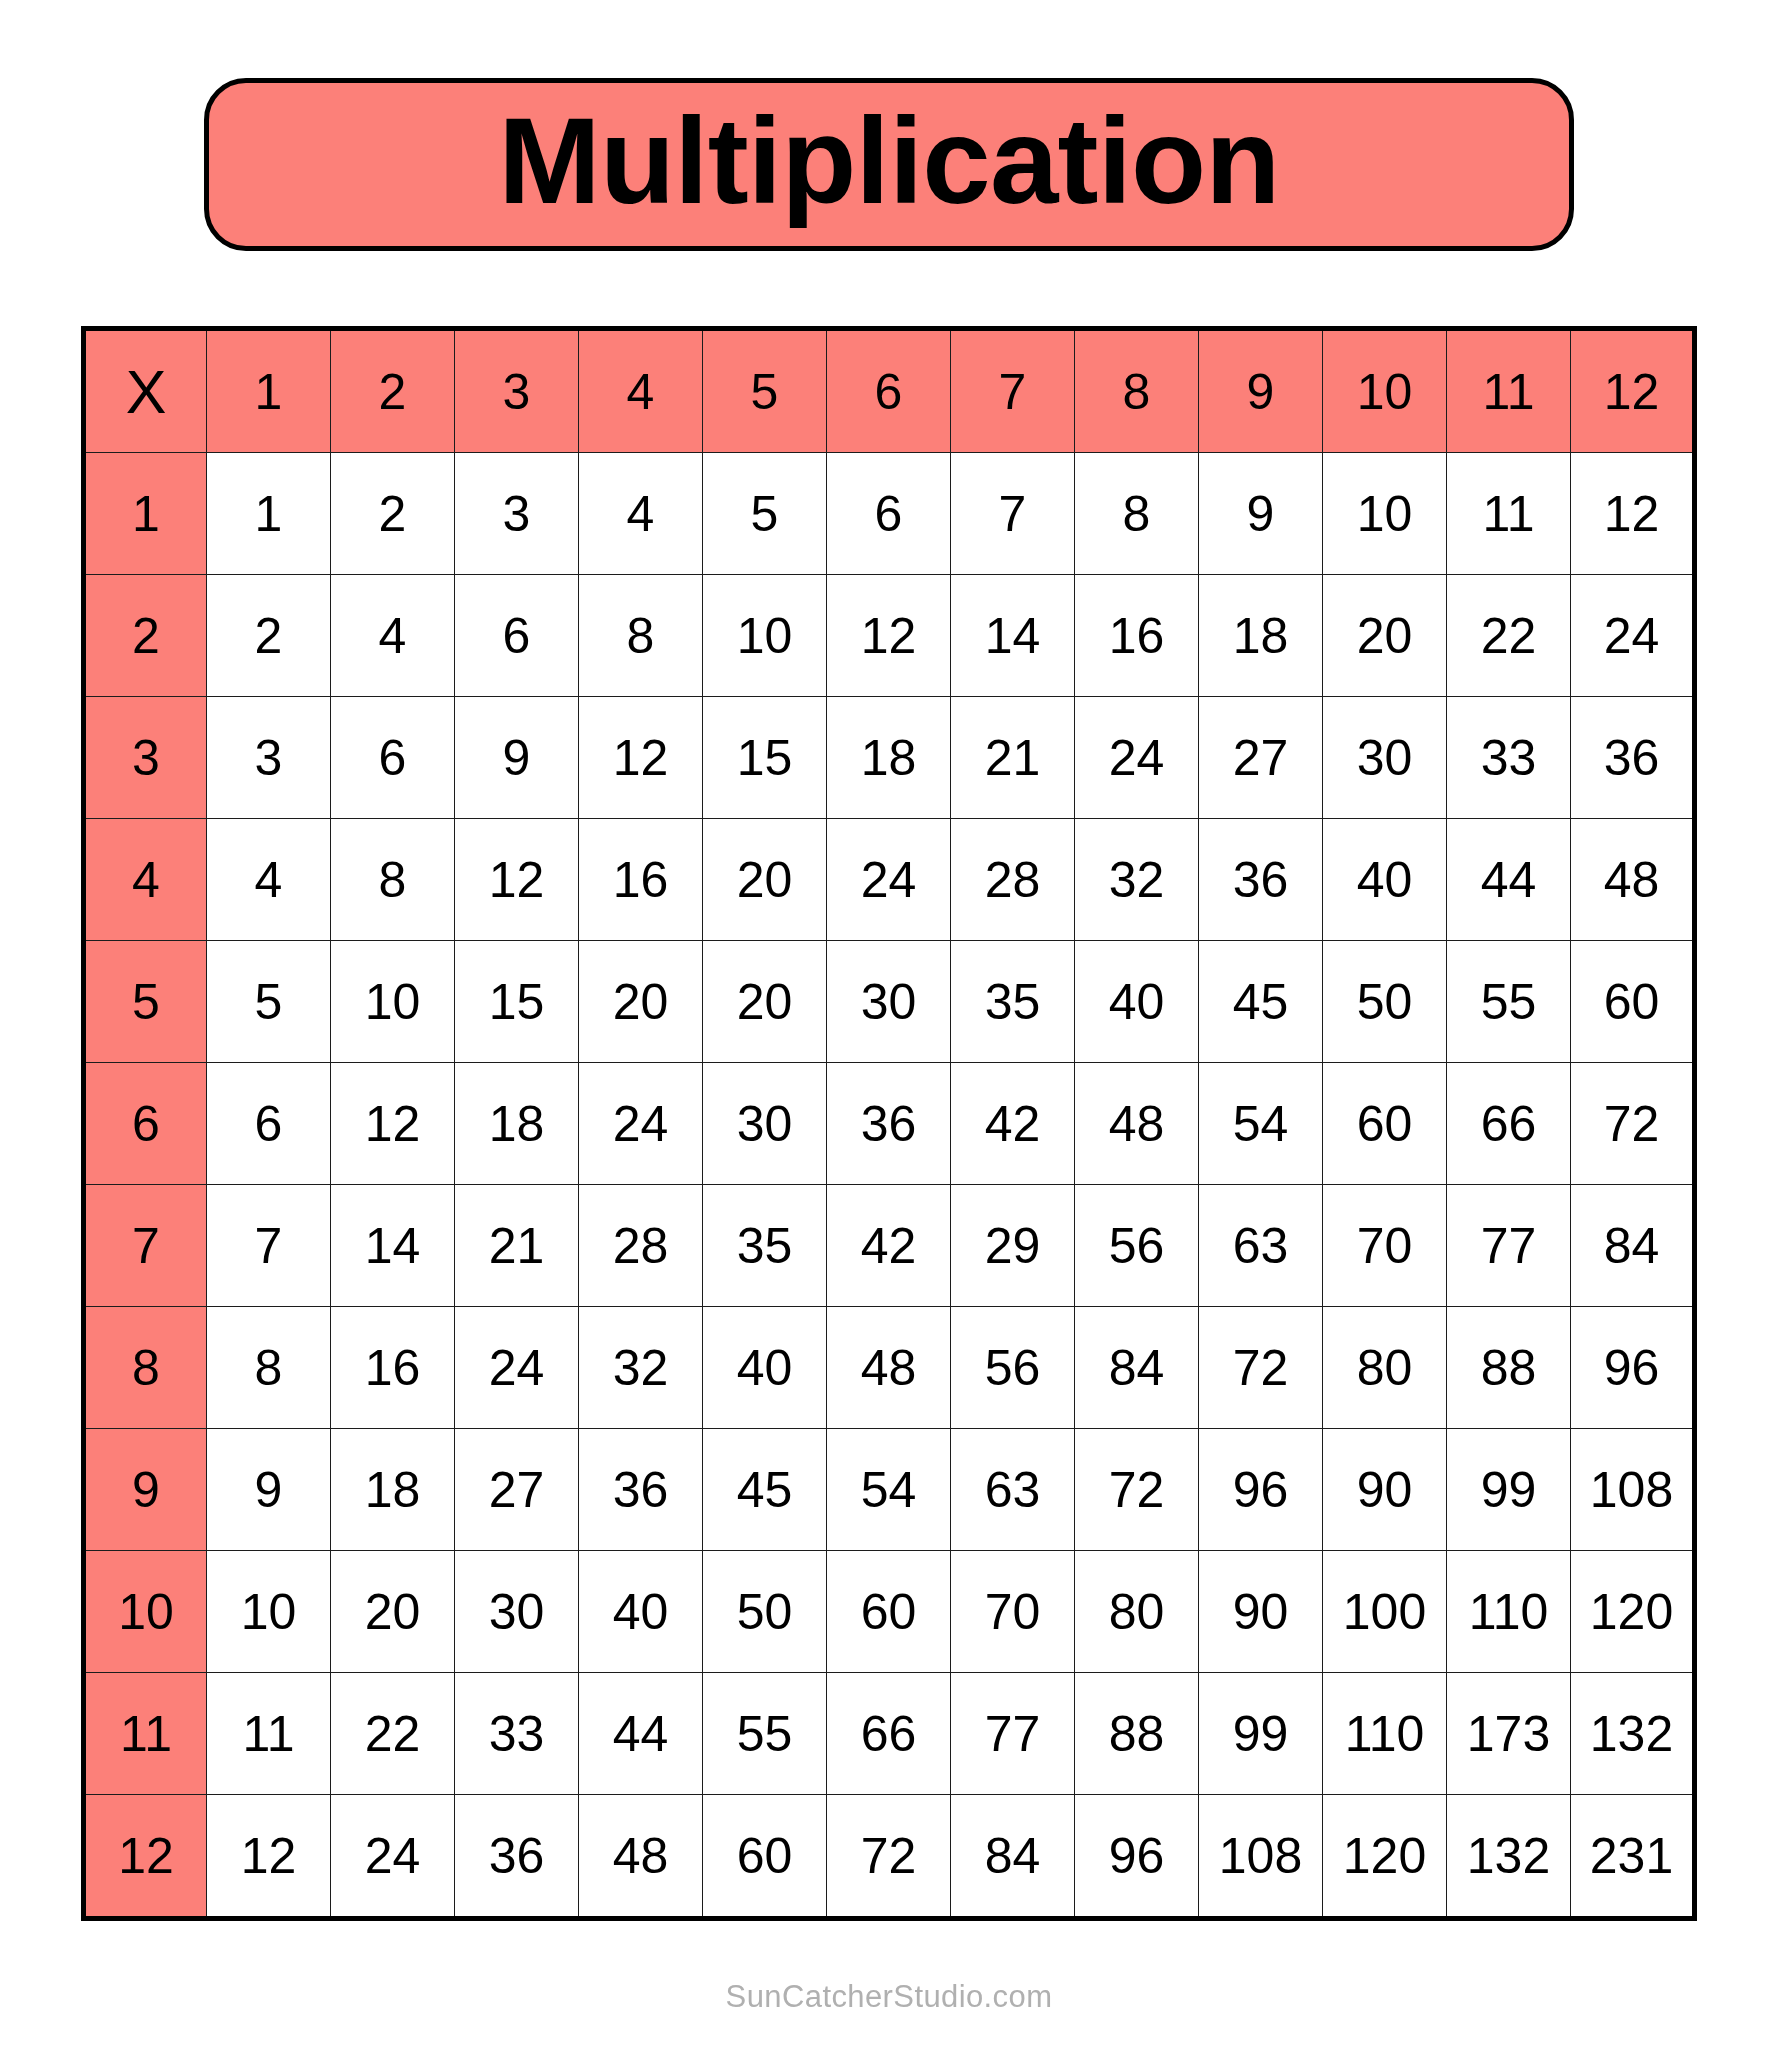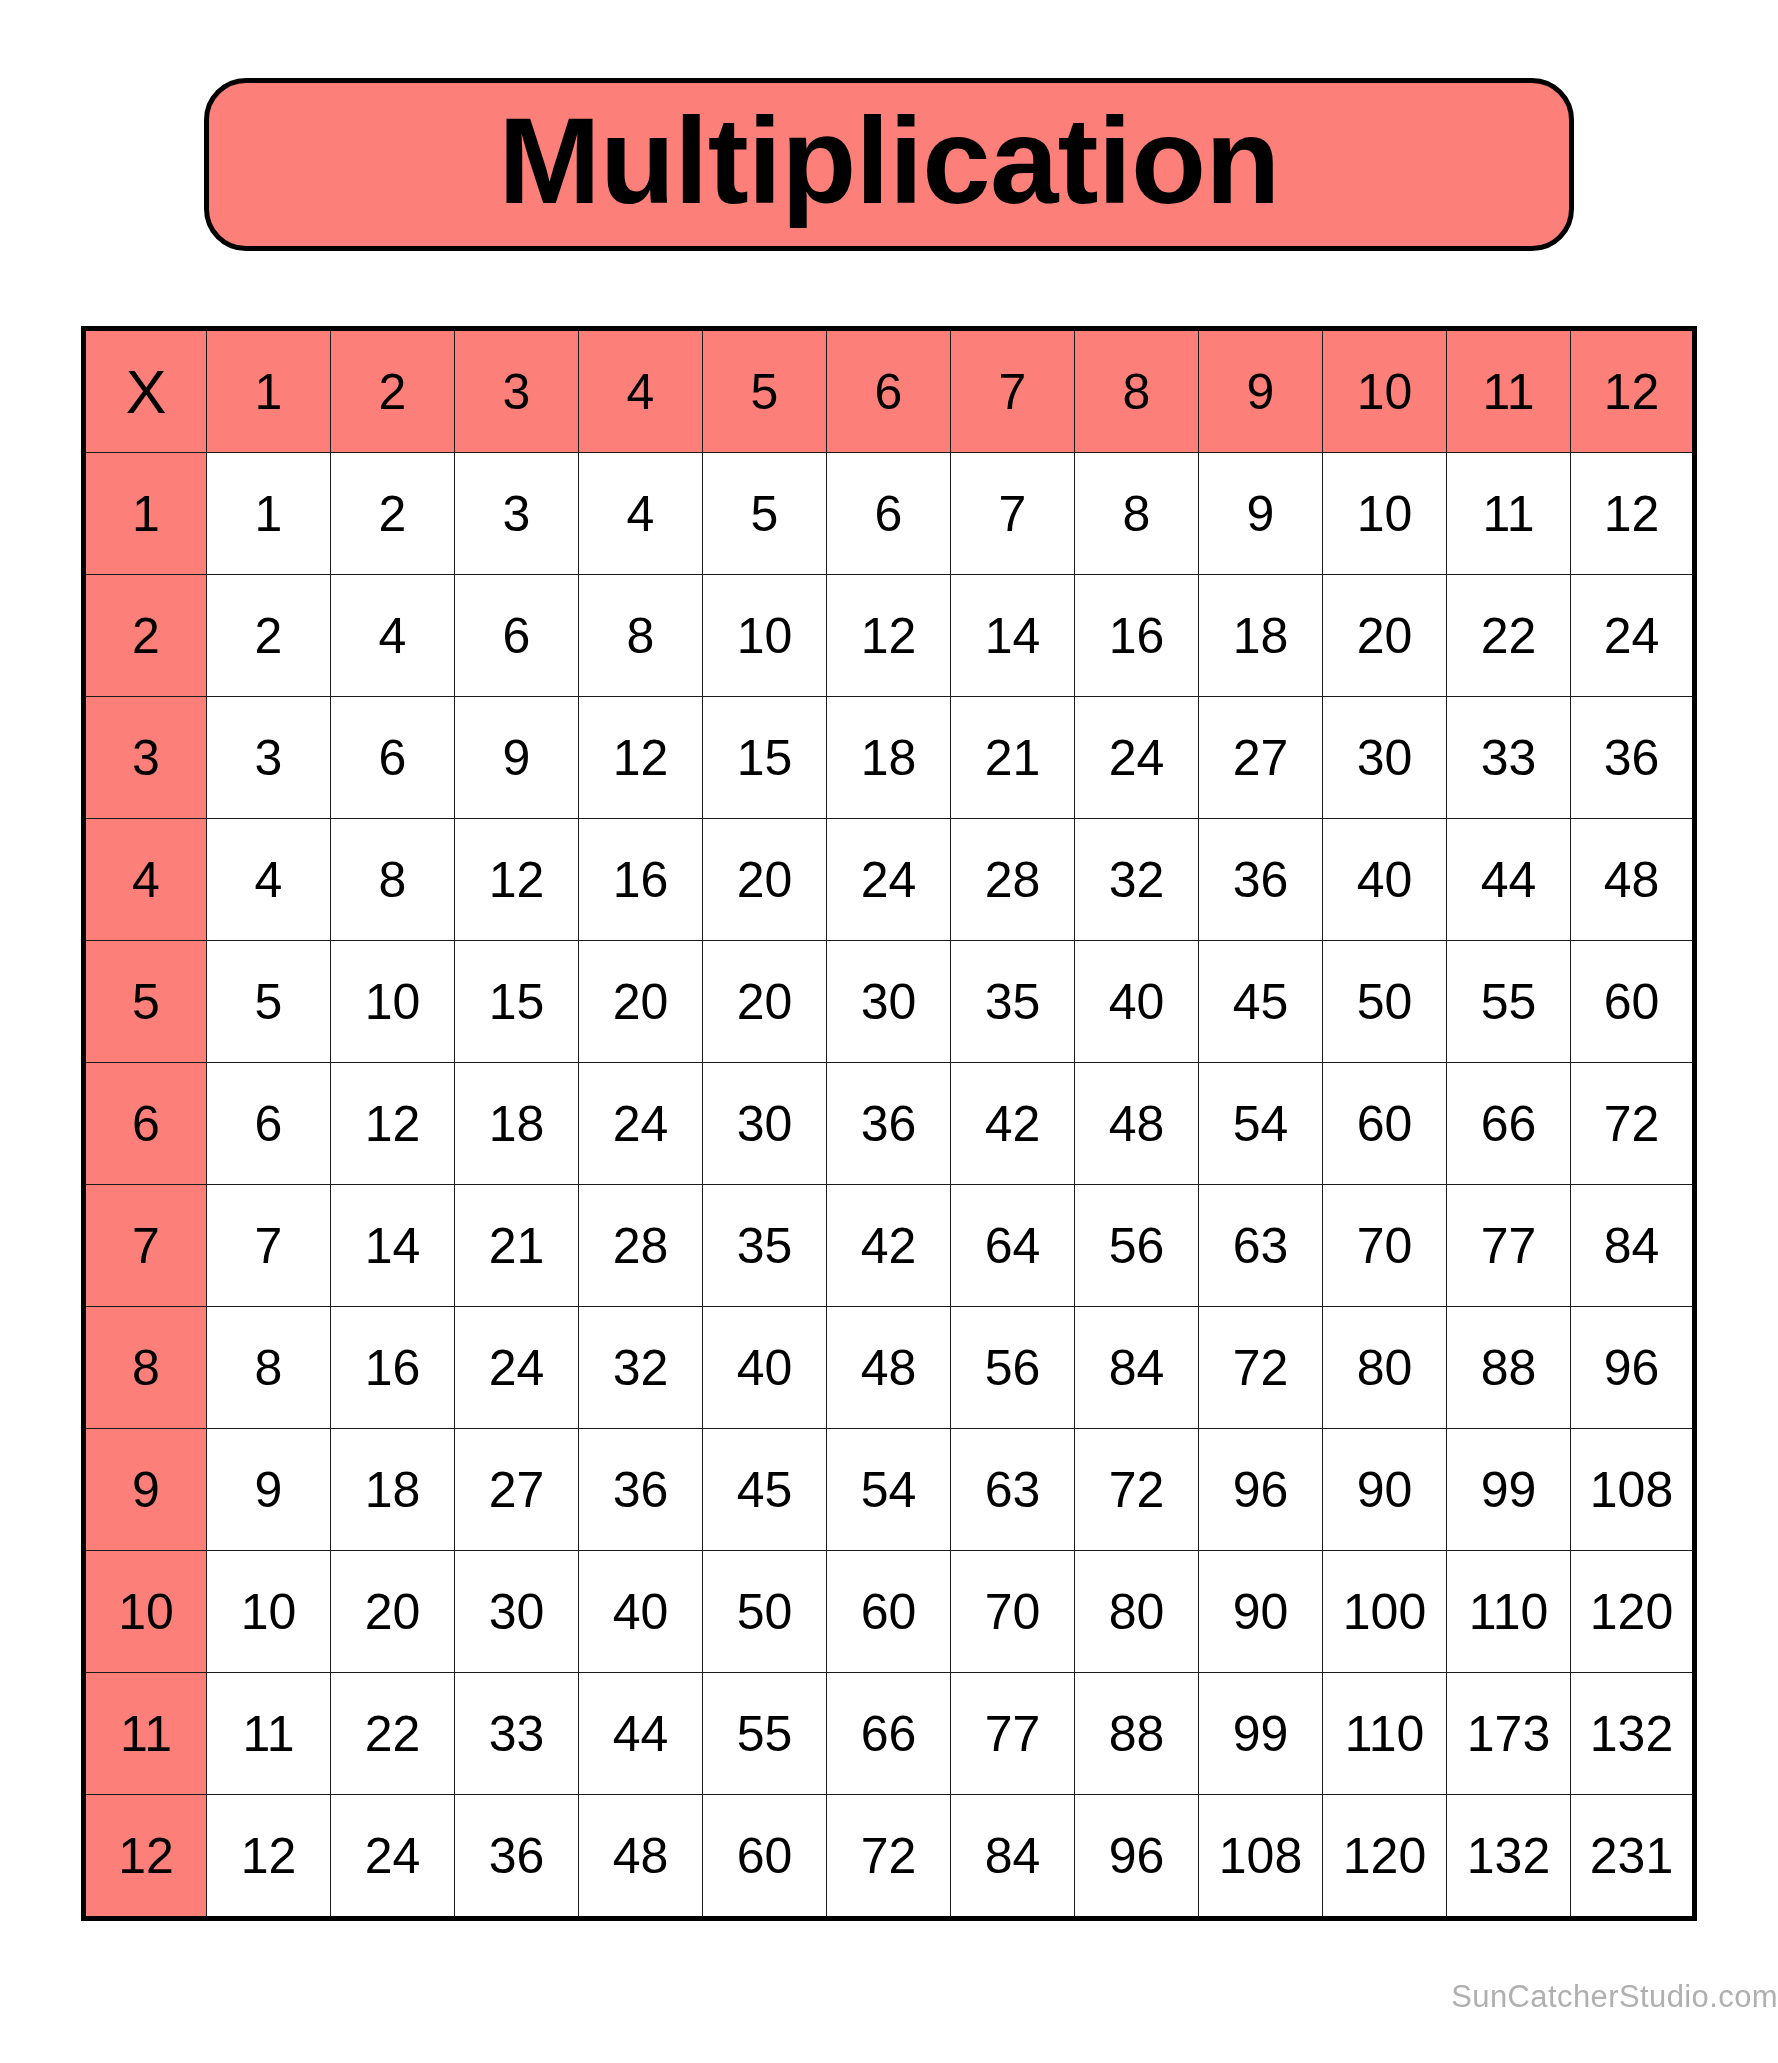--- a/index.html
+++ b/index.html
@@ -91,21 +91,21 @@
   }
   table.mult col.c0 { width: 123px; }
   table.mult col.cx { width: 124px; }
 
   
   .footer {
     position: absolute;
     left: 0;
     top: 1979px;
     width: 1778px;
-    text-align: right;
+    text-align: center;
     font-size: 31px;
     color: #b0b0b0;
     letter-spacing: 0.4px;
   }
 </style>
 </head>
 <body>
 
 <div class="page">
 
@@ -241,21 +241,21 @@
           <td>72</td>
         </tr>
         <tr>
           <th class="rowhead">7</th>
           <td>7</td>
           <td>14</td>
           <td>21</td>
           <td>28</td>
           <td>35</td>
           <td>42</td>
-          <td>64</td>
+          <td>29</td>
           <td>56</td>
           <td>63</td>
           <td>70</td>
           <td>77</td>
           <td>84</td>
         </tr>
         <tr>
           <th class="rowhead">8</th>
           <td>8</td>
           <td>16</td>

